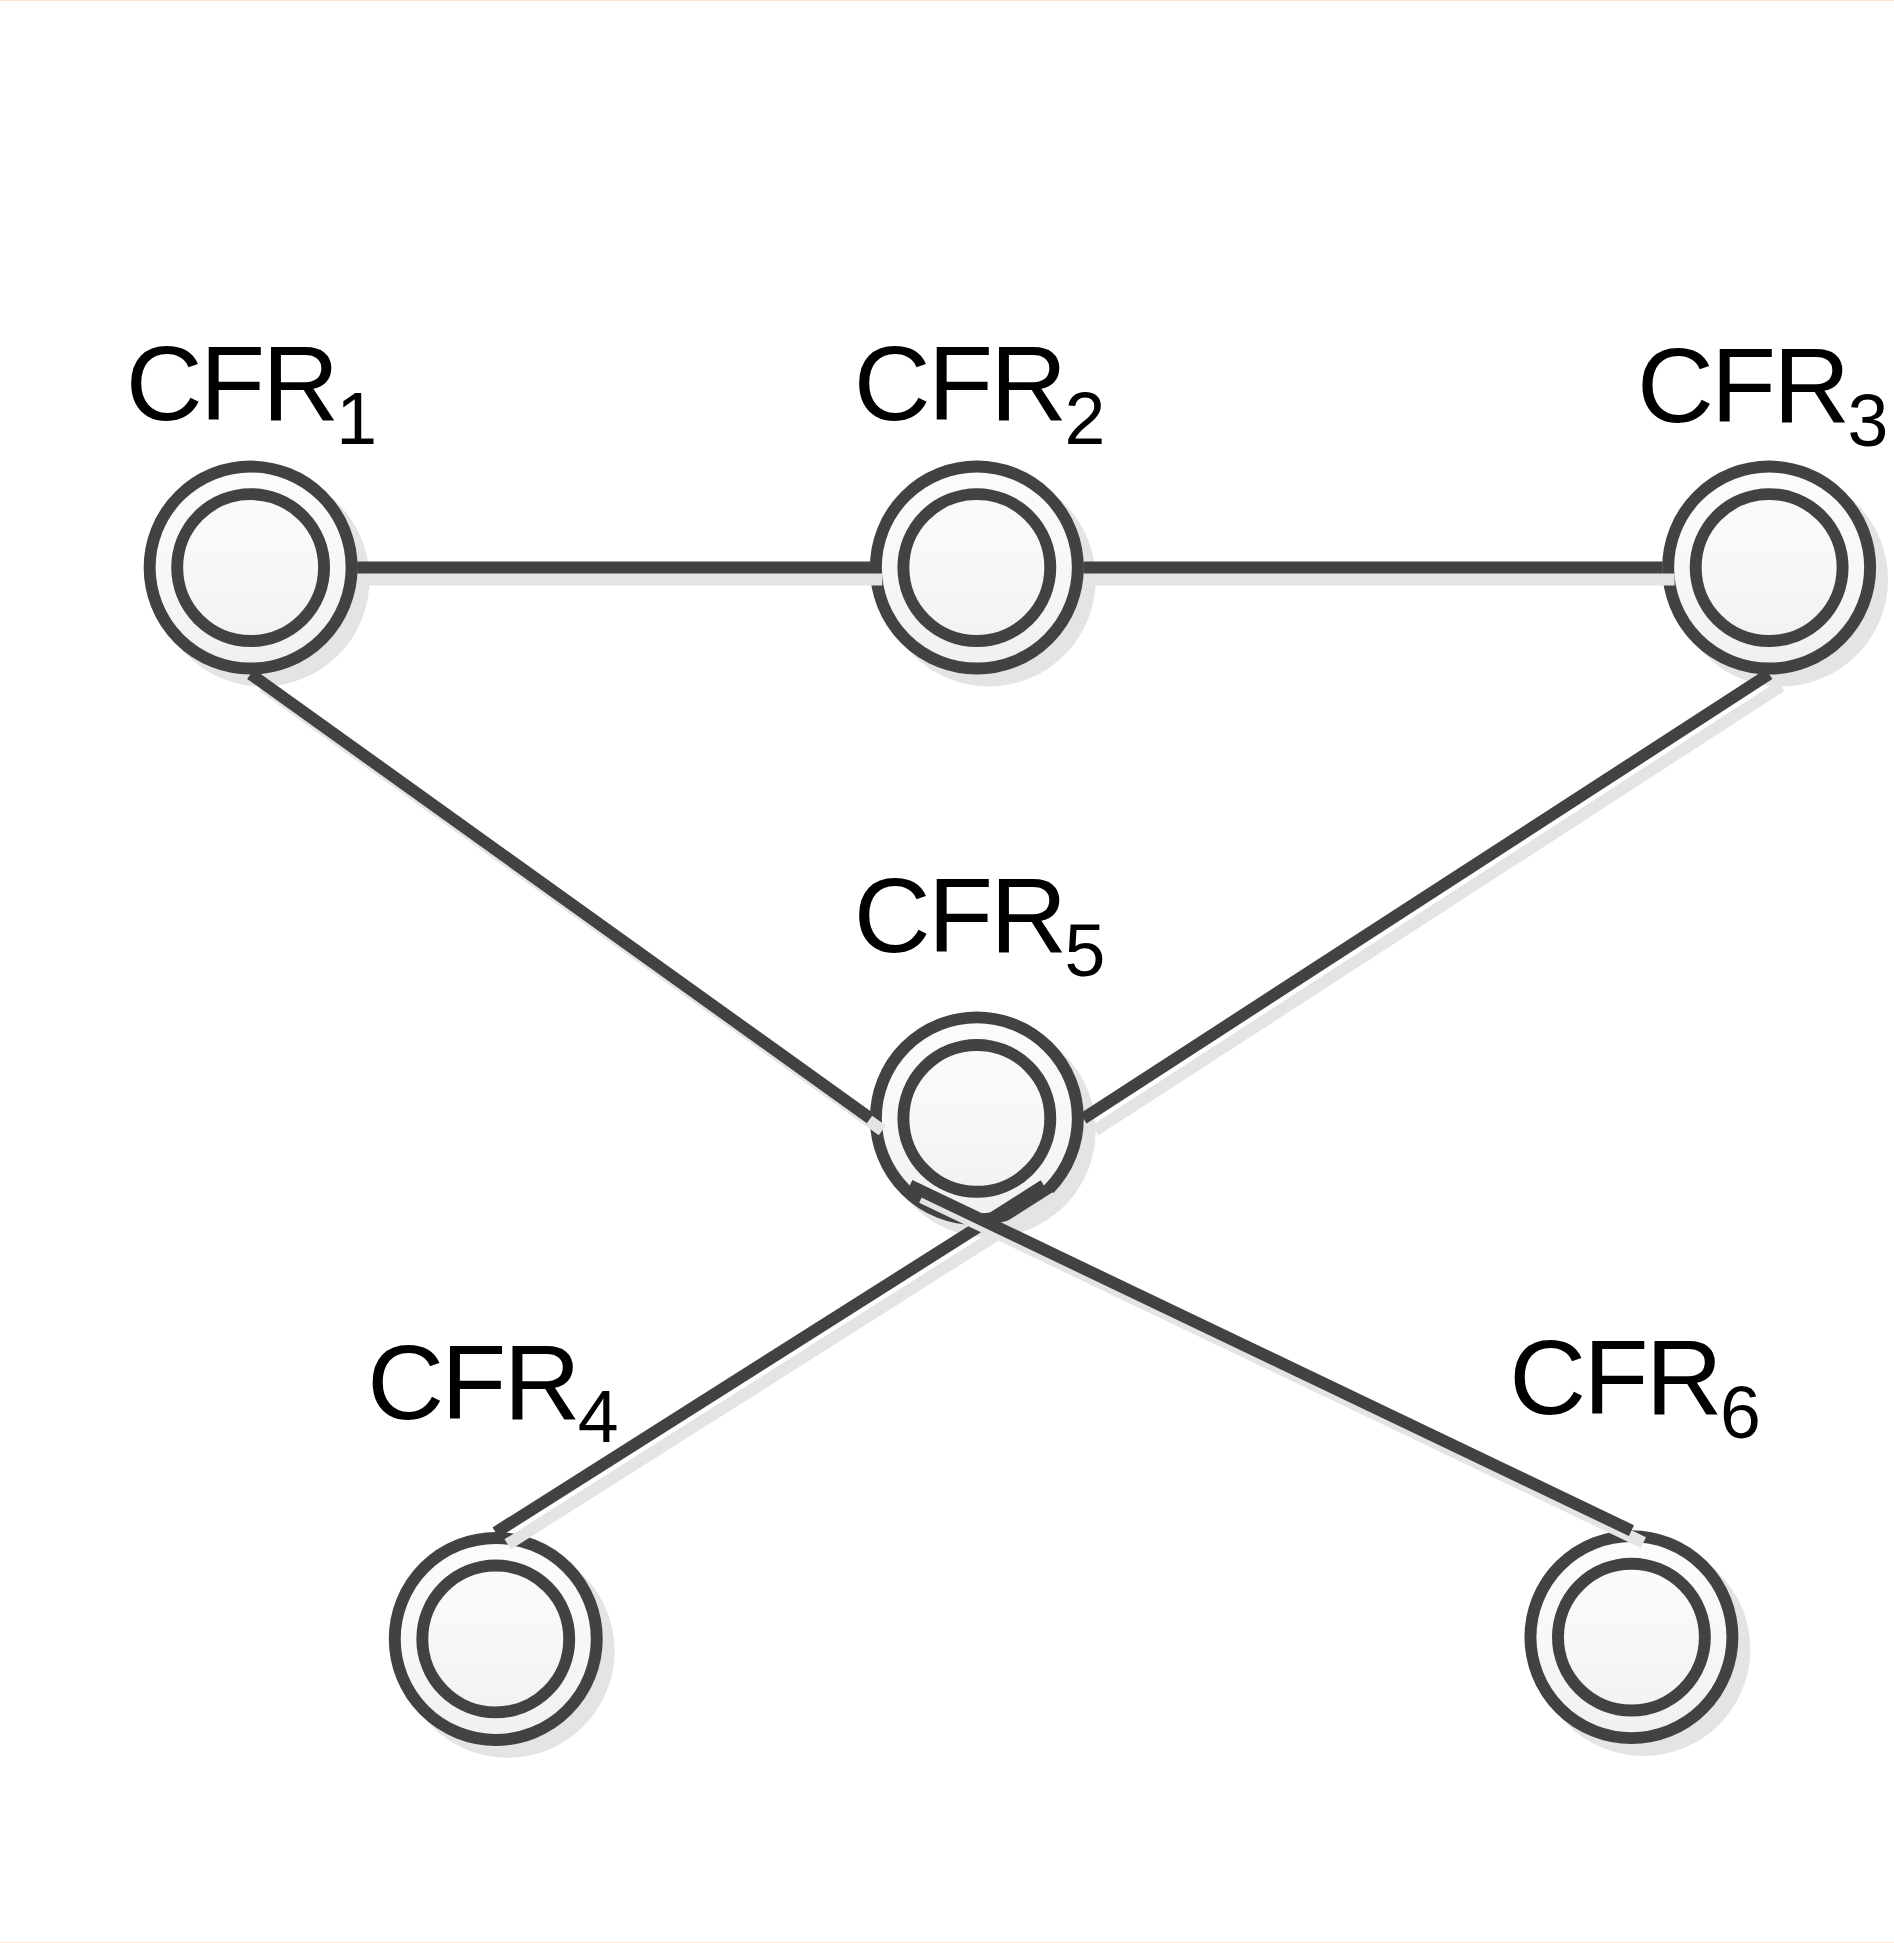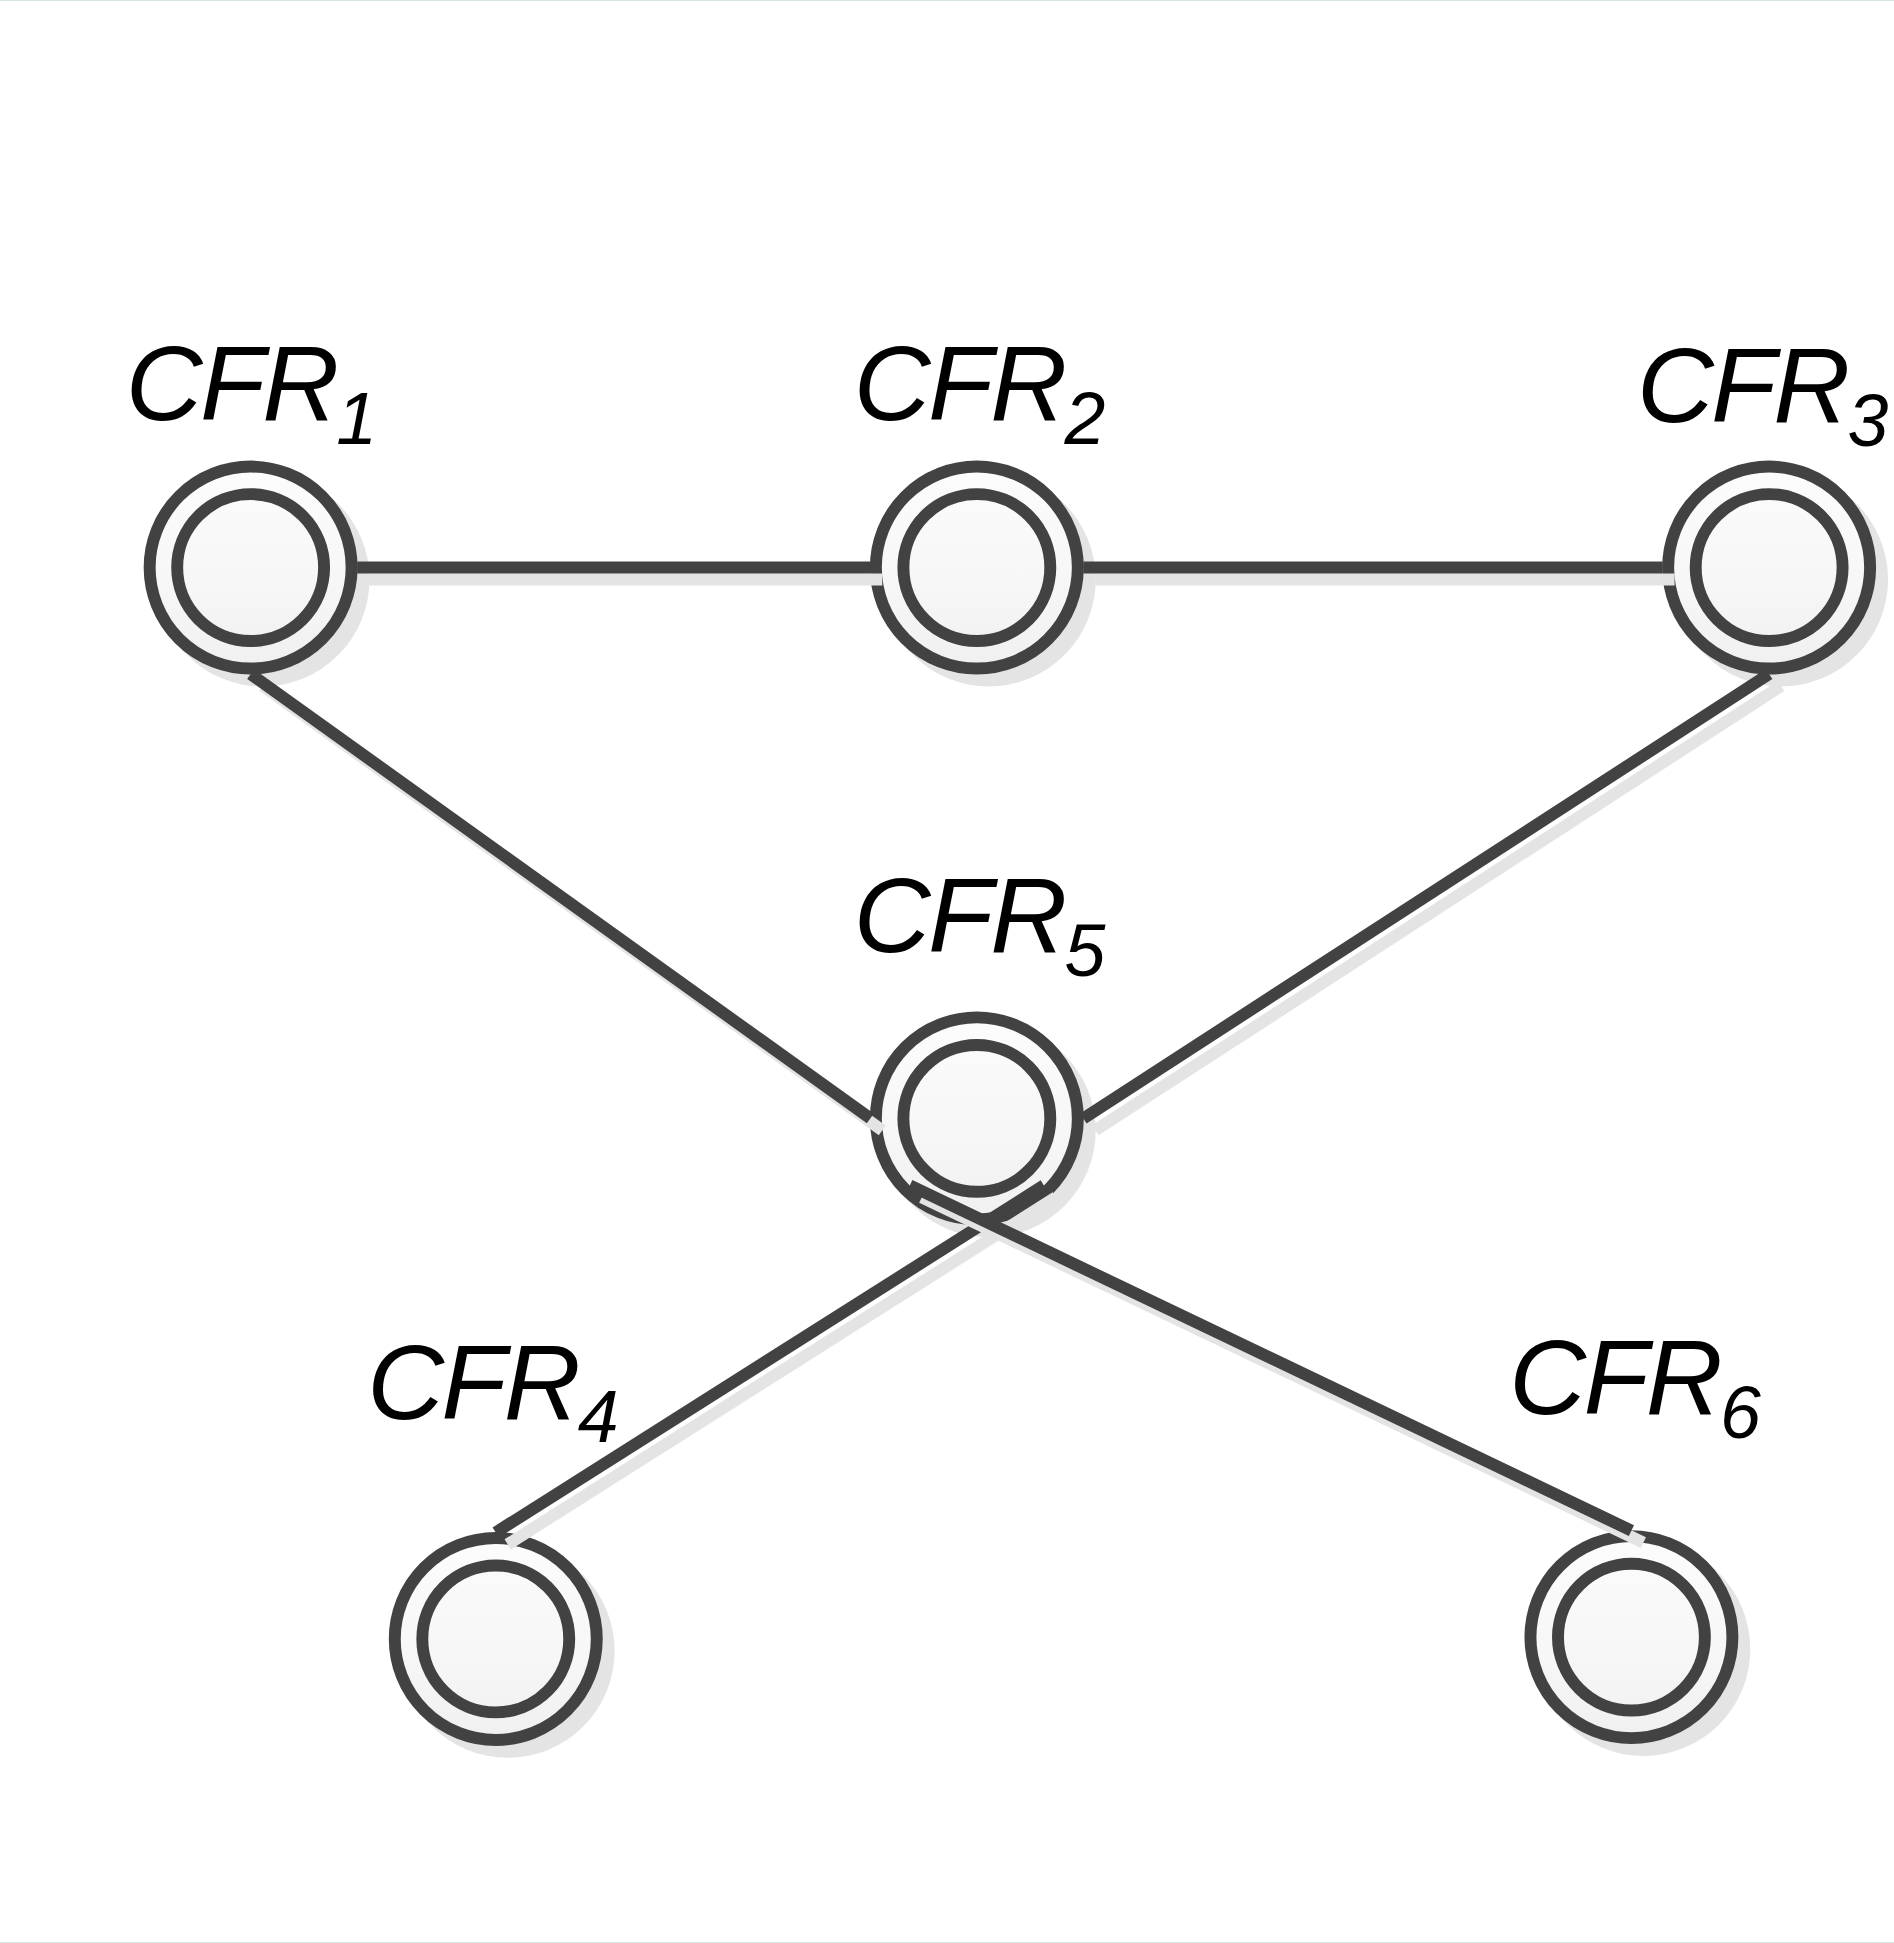--- a/index.html
+++ b/index.html
@@ -4,23 +4,22 @@
 <style>
   html, body {
     margin: 0;
     padding: 0;
     background: #ffffff;
   }
   .stage {
     position: relative;
     width: 1894px;
     height: 1943px;
-    background: #0f766e;
+    background: #f97316;
     overflow: hidden;
-    font-style: italic;
   }
   svg#diagram {
     display: block;
     width: 1894px;
     height: 1943px;
   }
   text.node-label {
     font-family: "Liberation Sans", "DejaVu Sans", sans-serif;
     fill: #000000;
     letter-spacing: -3px;

